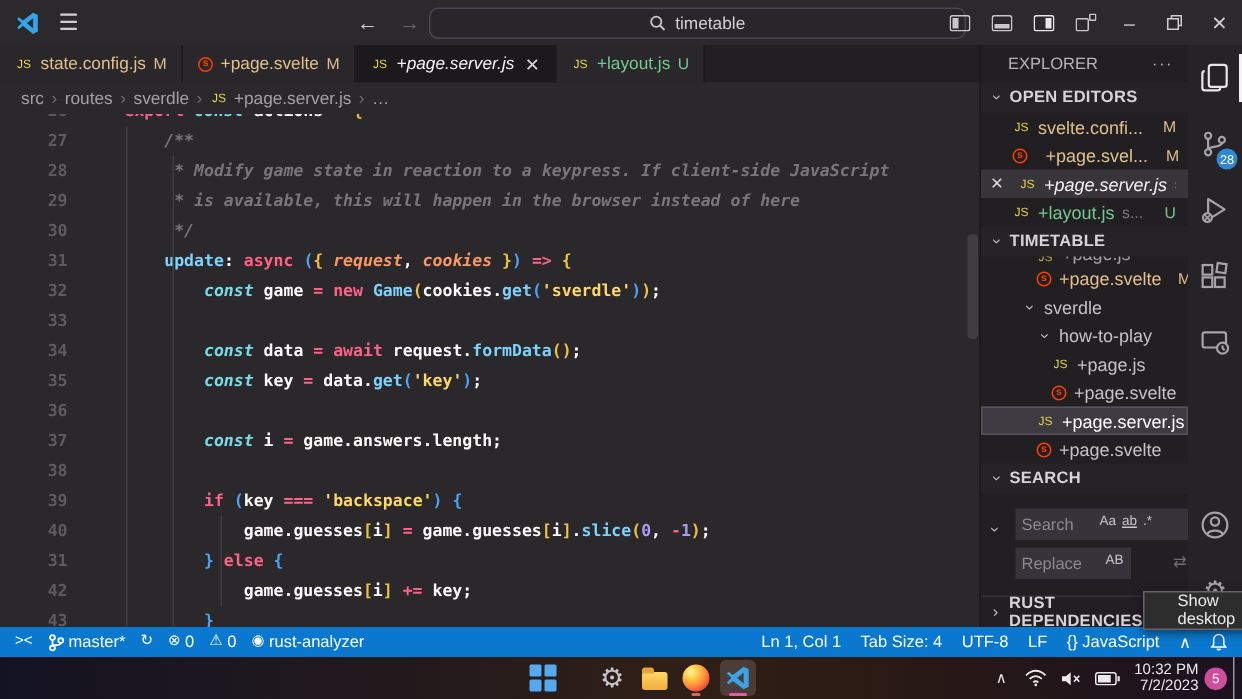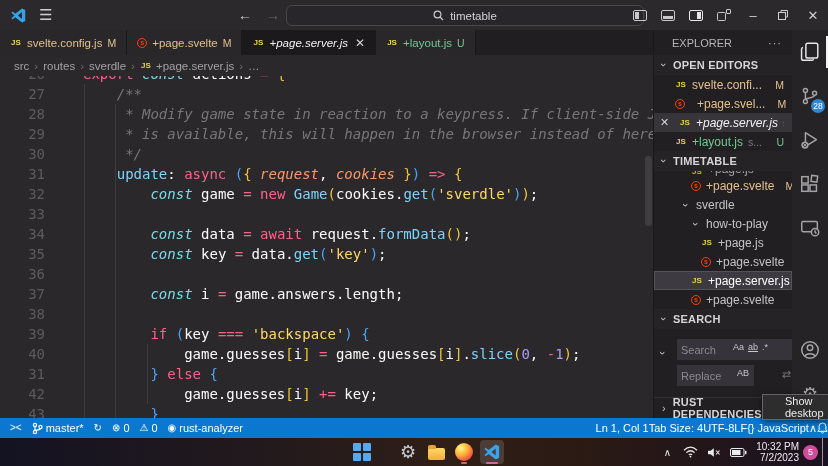--- a/index.html
+++ b/index.html
@@ -28,21 +28,21 @@
   .tclose{color:#d6d4d7;font-size:12px;margin-left:2px;}
   #tabstrip-actions{position:absolute;right:6px;top:30px;height:25px;display:flex;align-items:center;gap:12px;color:#b5b3b6;}
   
   #breadcrumb{position:absolute;left:0;top:55px;width:653px;height:21px;background:#2b282c;
     display:flex;align-items:center;padding-left:14px;font-size:11.5px;color:#a3a1a4;gap:5px;}
   .bsep{color:#6e6c6f}
   .bitem{display:flex;align-items:center;gap:4px;}
   
   #code-area{position:absolute;left:0;top:76px;width:653px;height:342px;background:#2b282c;overflow:hidden;}
   .guide{position:absolute;width:1px;background:#3e3b40;}
-  .cl{display:flex;height:20px;line-height:20px;font-family:"DejaVu Sans Mono",monospace;font-size:14px;}
+  .cl{display:flex;height:20px;line-height:20px;font-family:"DejaVu Sans Mono",monospace;font-size:11px;font-weight:bold;}
   .cl.clip{height:8px;overflow:hidden;align-items:flex-end;}
   .ln{width:45px;text-align:right;color:#5d5b5f;flex:none;}
   .lc{padding-left:38px;white-space:pre;}
   .tk-plain{color:#fcfcfa}.tk-comment{color:#797579;font-style:italic}
   .tk-kw{color:#ff6188}.tk-storage{color:#78dce8;font-style:italic}
   .tk-fn{color:#7dd3fc}.tk-str{color:#ffd866}.tk-param{color:#fc9867;font-style:italic}
   .tk-num{color:#ab9df2}.tk-b1{color:#eec13e}.tk-b2{color:#4ba3f5}
   #ed-scrollbar{position:absolute;left:645px;top:80px;width:7px;height:70px;background:rgba(160,160,160,.18);border-radius:3px;}
   
   #sidebar{position:absolute;left:653px;top:30px;width:139px;height:388px;background:#221f23;border-left:1px solid #1a181b;box-sizing:border-box;overflow:hidden;font-size:12px;color:#c5c2c6;}
@@ -55,21 +55,21 @@
   .oe-row.active{background:#37343a;}
   .oe-close{width:14px;flex:none;color:#d6d4d7;font-size:11px;}
   .lab.it{font-style:italic;color:#f4f2f5}.lab.mod{color:#e2c08d}.lab.unt{color:#73c991}
   .detail{color:#7b797d;font-size:10.5px;overflow:hidden;white-space:nowrap;}
   .bdg{margin-left:auto;font-size:10.5px}.bdg.mod{color:#e2c08d}.bdg.unt{color:#73c991}
   .tr-row{display:flex;align-items:center;height:19px;gap:5px;white-space:nowrap;overflow:hidden;}
   .tr-row.sel{background:#3d3a41;outline:1px solid #545158;outline-offset:-1px;color:#fff;}
   .tr-row.clipped{height:5px;overflow:hidden;align-items:flex-end;opacity:.8;}
   .tr-badge{font-size:10.5px;color:#e2c08d;margin-left:6px;}
   .fic{flex:none;display:inline-flex;align-items:center;justify-content:center;}
-  .js-ic{color:#e6d545;font-weight:bold;font-size:8px;width:12px;}
+  .js-ic{color:#e6d545;font-weight:normal;font-size:8px;width:12px;}
   .sv-ic{width:10px;height:10px;border-radius:50%;border:1.5px solid #ff3e00;color:#ff3e00;
     font-weight:bold;font-size:7px;box-sizing:border-box;line-height:7px;}
   #search-sec input{background:#36333a;border:none;outline:none;color:#d6d4d7;font-size:11px;
     height:21px;box-sizing:border-box;padding:0 4px;font-family:"Liberation Sans",sans-serif;}
   #search-sec input::placeholder{color:#8b898d;}
   .inp-wrap{position:relative;margin:4px 0 0 23px;width:94px;}
   .inp-ics{position:absolute;right:3px;top:3px;display:flex;gap:4px;font-size:9px;color:#c8c6c9;}
   .inp-ics .ww{text-decoration:underline}
   #repl-extra{position:absolute;left:105px;top:3px;color:#6f6d71;font-size:11px;}
   #toggle-replace{position:absolute;left:657px;top:158px;color:#c5c2c6;font-size:11px;}
@@ -81,21 +81,21 @@
   .ab-item.active::after{content:"";position:absolute;right:0;top:6px;bottom:6px;width:2px;background:#f4f2f5;}
   .ab-badge{position:absolute;right:3px;bottom:5px;min-width:14px;height:14px;border-radius:7px;background:#2f86d1;
     color:#fff;font-size:8.5px;display:flex;align-items:center;justify-content:center;}
   #ab-bottom{margin-top:auto;margin-bottom:2px;}
   .gear-glyph{font-size:18px;color:#a8a5aa;}
   
   #statusbar{position:absolute;left:0;top:418px;width:828px;height:20px;background:#0a78ce;color:#fff;
     font-size:11px;display:flex;align-items:center;}
   .sb-item{display:flex;align-items:center;gap:3px;margin-left:10px;}
   .sb-ic{font-size:10px;line-height:10px;}
-  #sb-right{margin-left:auto;display:flex;align-items:center;padding-right:0;}
+  #sb-right{margin-left:auto;display:flex;align-items:center;gap:13px;padding-right:10px;}
   
   #taskbar{position:absolute;left:0;top:438px;width:828px;height:28px;
     background:linear-gradient(90deg,#141322 0%,#241a1c 35%,#301f16 55%,#2b1a14 70%,#1a1220 100%);}
   #tb-apps{position:absolute;left:346px;top:2px;height:24px;display:flex;align-items:center;}
   .tb-app{position:relative;width:24px;height:24px;display:flex;align-items:center;justify-content:center;margin-left:4px;border-radius:4px;}
   .tb-app.first{margin-right:18px;}
   .tb-app.active{background:rgba(255,255,255,.14);}
   .run-dash{position:absolute;bottom:0px;left:50%;transform:translateX(-50%);height:2px;border-radius:2px;}
   .tb-start{display:grid;grid-template-columns:8px 8px;grid-template-rows:8px 8px;gap:1.5px;}
   .tb-start span{background:#55a9f0;border-radius:1px;}
@@ -161,21 +161,21 @@
             <path d="M3 2.5 V0.5 H9.5 V7 H7.5" fill="none" stroke="#cfcdd0"></path>
           </svg>
       </span>
       <span class="wc">✕</span>
     </div>
   </div>
 
   <div id="tabstrip">
       <div class="tab">
         <span class="fic js-ic">JS</span>
-        <span class="tlab mod">svelte.config.js</span>
+        <span class="tlab mod">state.config.js</span>
         <span class="tbadge mod">M</span>
       </div>
       <div class="tab">
         <span class="fic sv-ic">s</span>
         <span class="tlab mod">+page.svelte</span>
         <span class="tbadge mod">M</span>
       </div>
       <div class="tab active">
         <span class="fic js-ic">JS</span>
         <span class="tlab it">+page.server.js</span>

